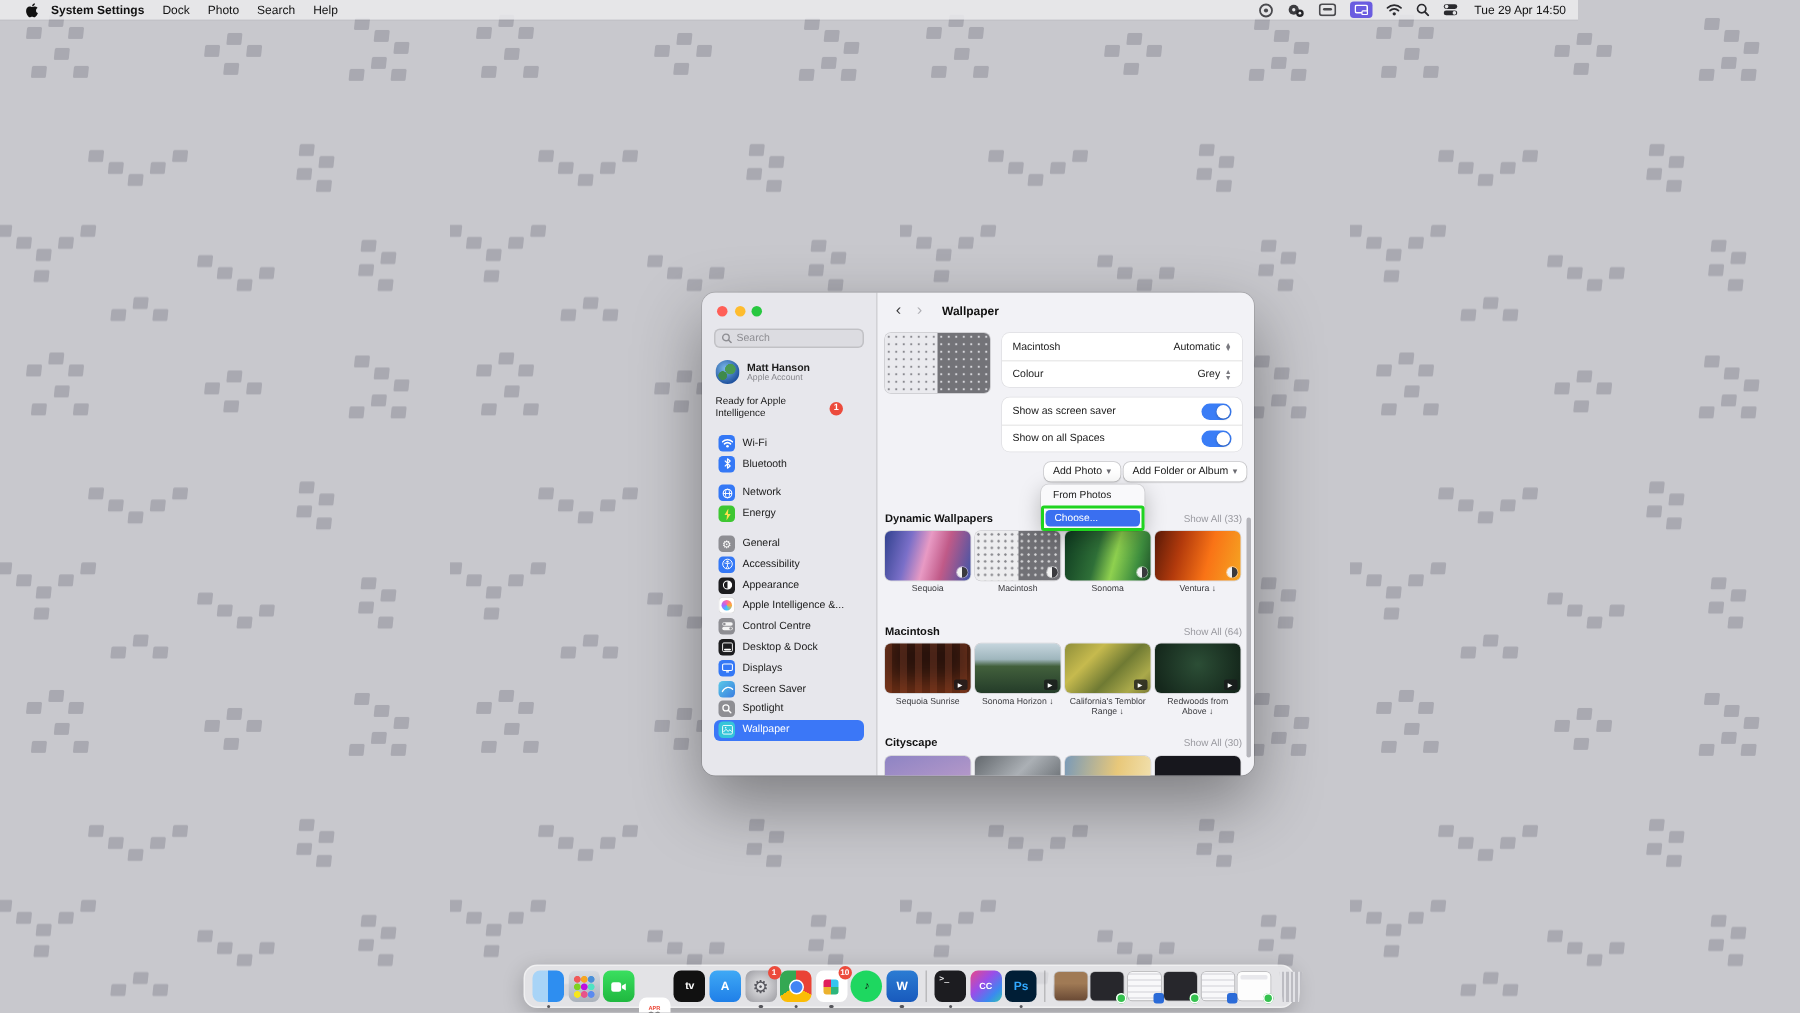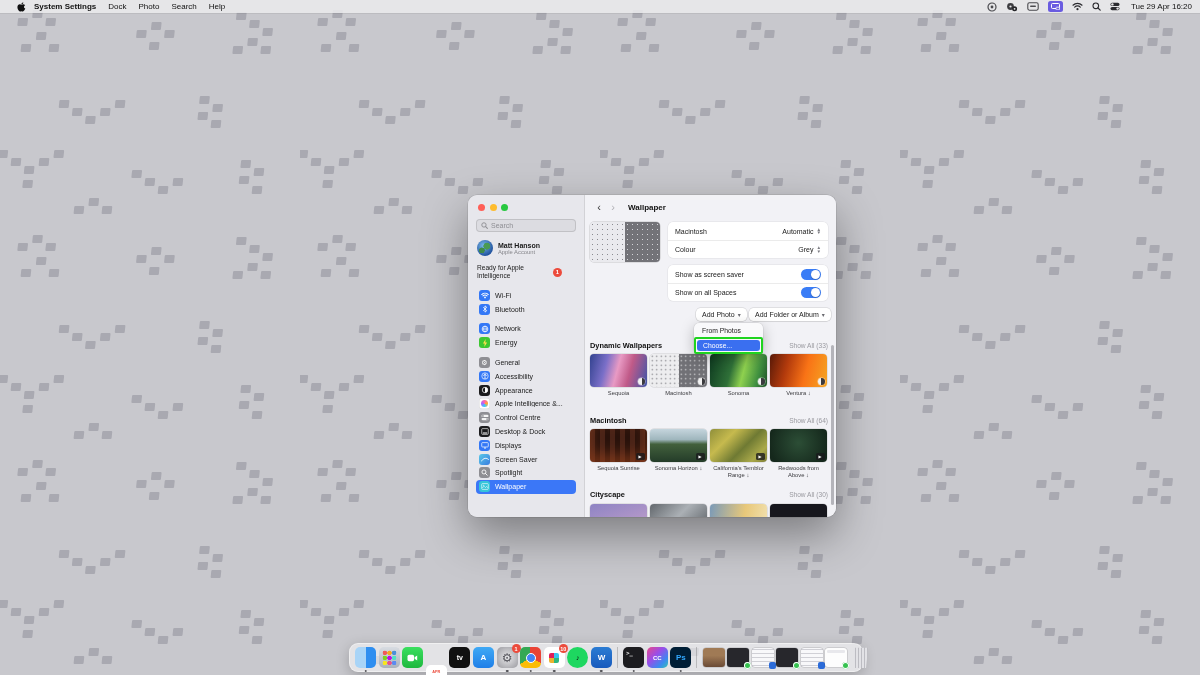--- a/index.html
+++ b/index.html
@@ -4,21 +4,21 @@
 <style>
   * { margin:0; padding:0; box-sizing:border-box; }
   html,body { width:1200px; height:675px; overflow:hidden;
     font-family:"Liberation Sans","DejaVu Sans",sans-serif; }
   body { position:relative; background:#c8c8cd; }
 
   
   .desktop-pattern { position:absolute; inset:0; z-index:0; }
 
   
-  .menubar { position:absolute; top:0; left:0; width:1200px; height:13px;
+  .menubar { position:absolute; top:0; left:0; width:1052px; height:13px;
     background:rgba(233,233,236,0.88); display:flex; align-items:center;
     font-size:8px; color:#111; z-index:50; padding:0 8px;
     box-shadow:0 0.5px 0 rgba(0,0,0,0.12); }
   .menubar .apple { width:14px; display:flex; justify-content:center; margin:0 6px 0 6px; }
   .menubar .mb-app { font-weight:bold; margin-right:12px; }
   .menubar .mb-item { margin-right:12px; }
   .menubar .spacer { flex:1; }
   .menubar .status { display:flex; align-items:center; gap:9px; }
   .menubar .clock { font-size:8px; margin-left:2px; }
   .mb-ico { display:flex; align-items:center; justify-content:center; }
@@ -302,21 +302,21 @@
         </svg>
     </span>
     <span class="mb-ico">
       <svg width="10" height="9" viewBox="0 0 10 9">
           <rect x="0.5" y="0.8" width="9" height="3.2" rx="1.6" fill="#2a2a2e"></rect>
           <circle cx="2.4" cy="2.4" r="1.2" fill="#e8e8ea"></circle>
           <rect x="0.5" y="5" width="9" height="3.2" rx="1.6" fill="#2a2a2e"></rect>
           <circle cx="7.6" cy="6.6" r="1.2" fill="#e8e8ea"></circle>
         </svg>
     </span>
-    <span class="clock">Tue 29 Apr 16:20</span>
+    <span class="clock">Tue 29 Apr 14:50</span>
   </span>
 </div>
 
 <div class="window">
 
   <div class="sidebar">
     <div class="traffic">
       <span class="tl red"></span>
       <span class="tl yellow"></span>
       <span class="tl green"></span>

